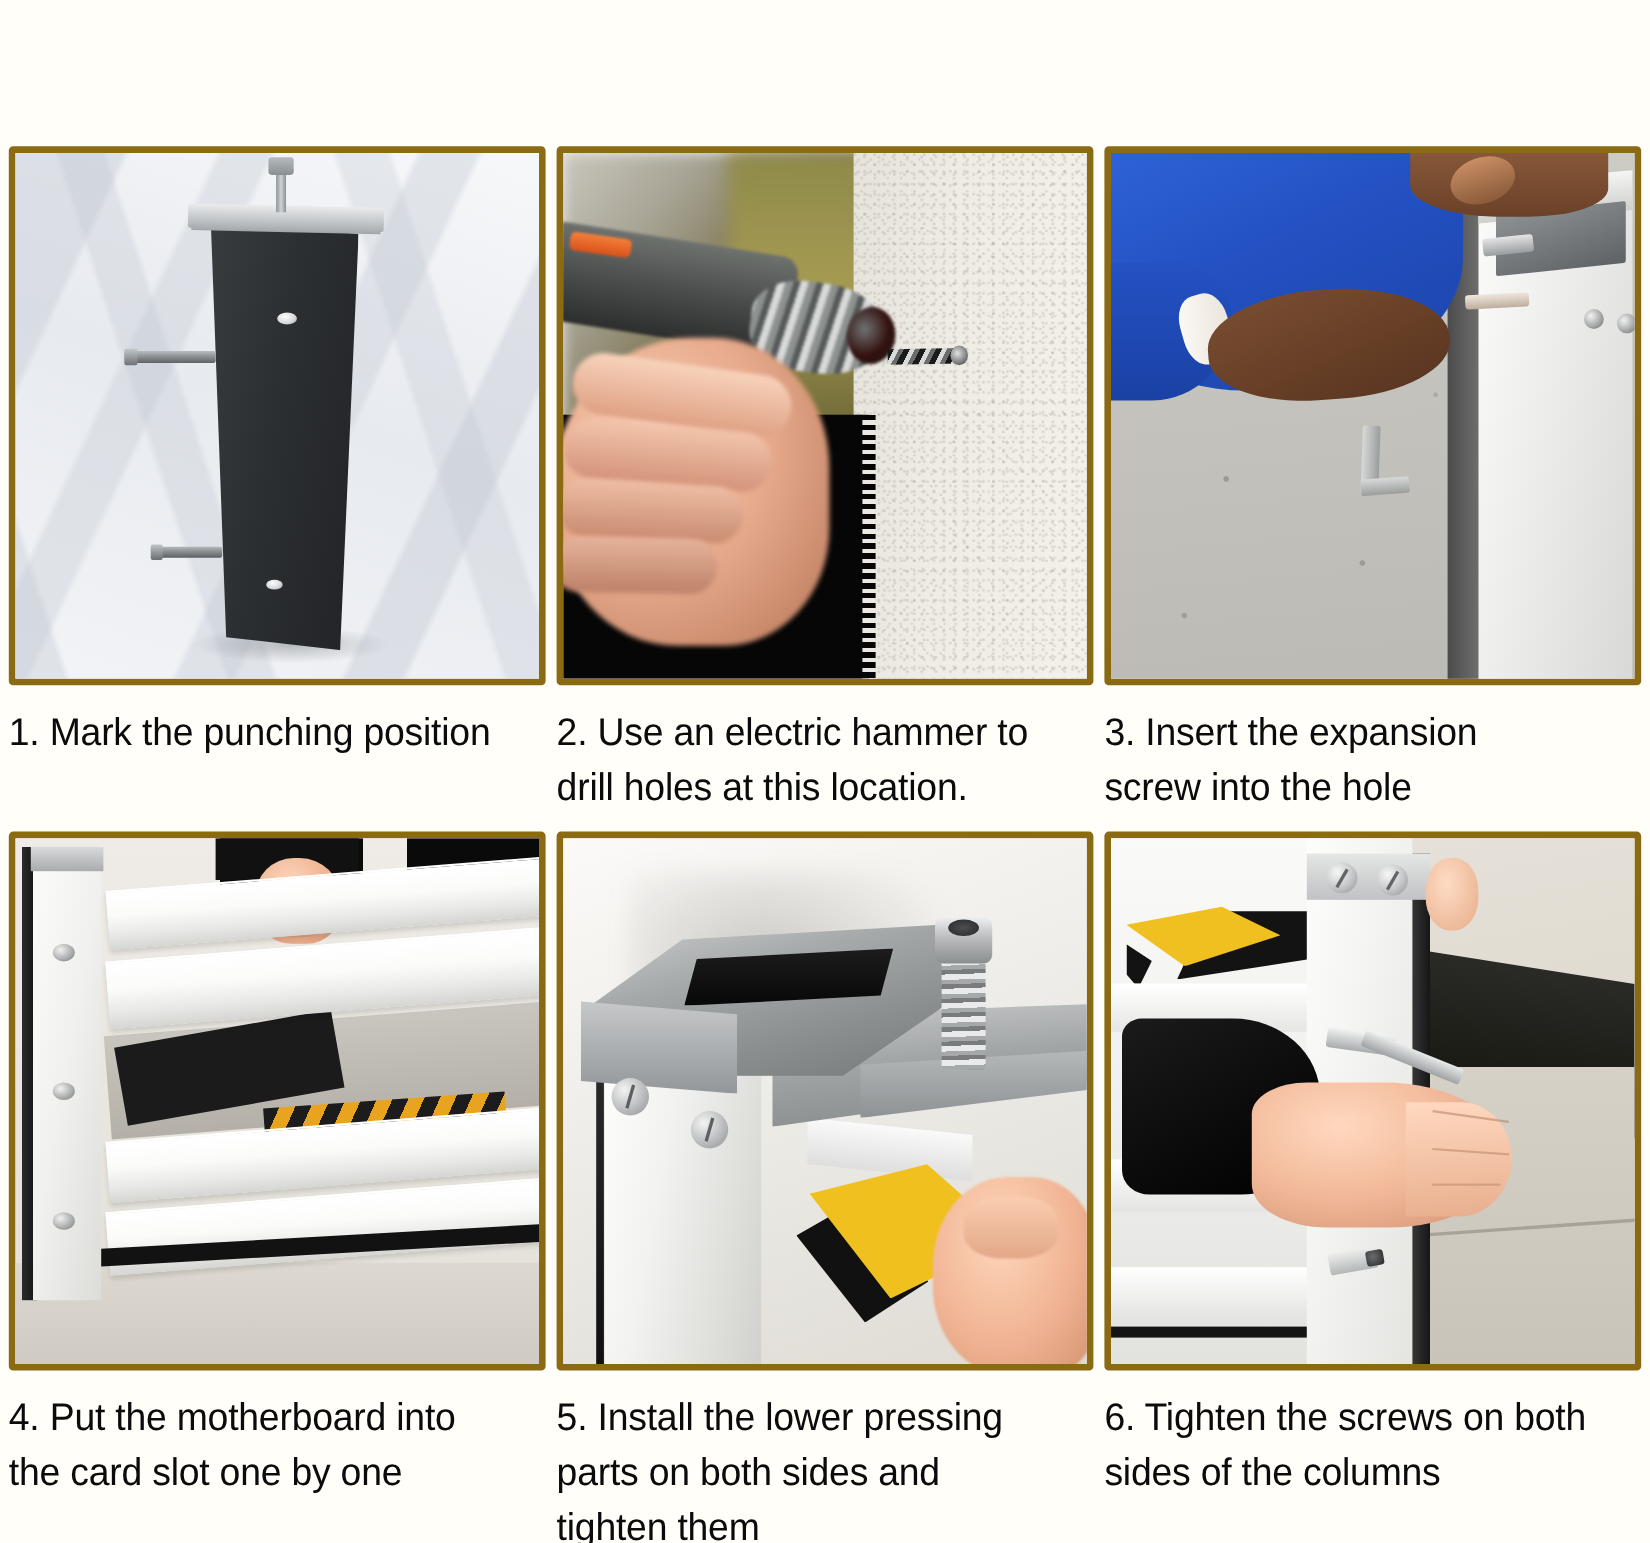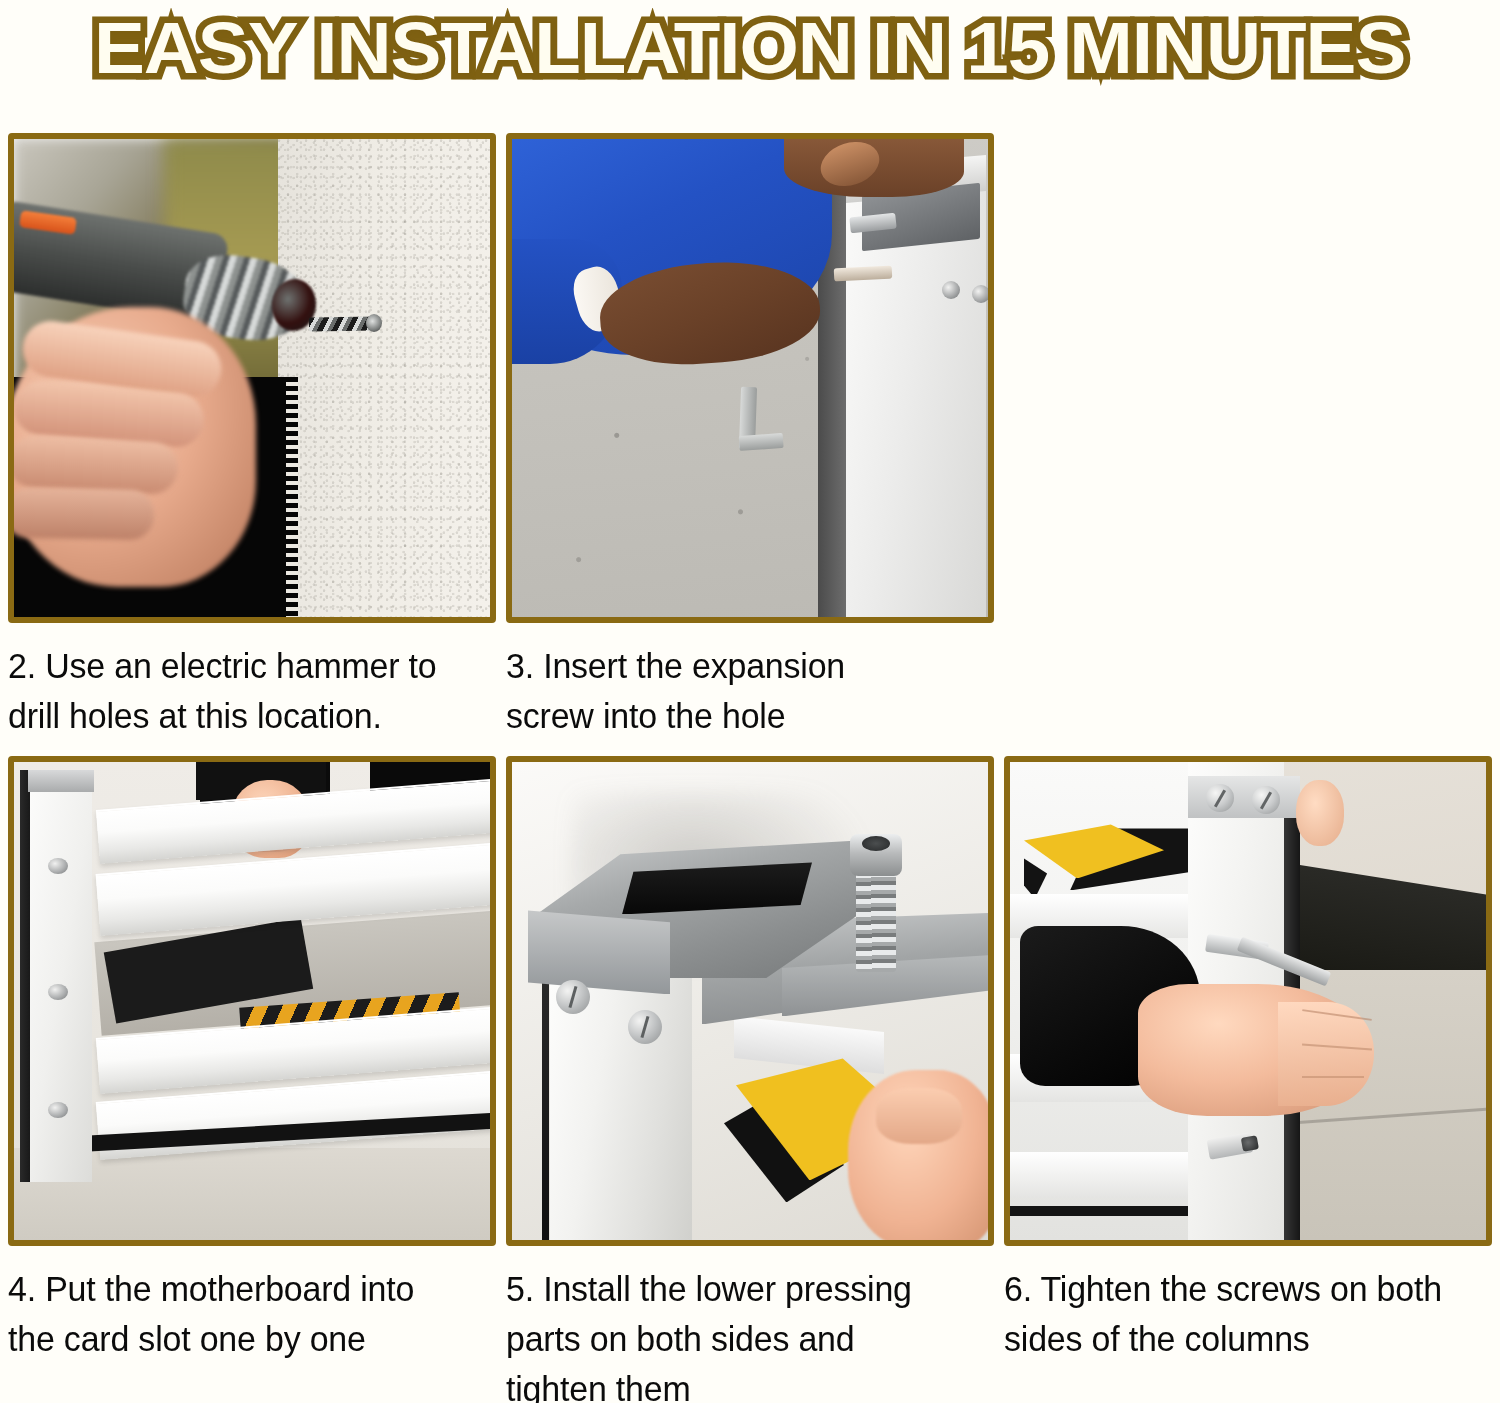--- a/index.html
+++ b/index.html
@@ -725,28 +725,44 @@
     position:absolute; left:286px; top:18px; width:48px; height:66px;
     background: radial-gradient(ellipse at 40% 35%,#ffdcc3,#e5ac8a);
     border-radius: 46%;
   }
 </style>
 </head>
 <body>
 
 <div id="page">
 
-  <div id="title-bar">
-    <div id="title-text">EASY INSTALLATION IN 15 MINUTES</div>
-  </div>
 
   <div id="grid">
 
     <div class="row first">
 
+      <div class="cell">
+        <div class="photo">
+          <div class="inner">
+            <div class="p1-bg"></div>
+            <div class="p1-cloth2"></div>
+            <div class="p1-shadow"></div>
+            <div class="p1-post"></div>
+            <div class="p1-caplip"></div>
+            <div class="p1-cap"></div>
+            <div class="p1-bolt-shaft"></div>
+            <div class="p1-bolt-head"></div>
+            <div class="p1-hole1"></div>
+            <div class="p1-hole2"></div>
+            <div class="p1-pin-a"></div>
+            <div class="p1-pin-b"></div>
+          </div>
+        </div>
+        <div class="caption">1. Mark the punching position</div>
+      </div>
 
       <div class="cell">
         <div class="photo">
           <div class="inner">
             <div class="p2-topbg"></div>
             <div class="p2-topbg2"></div>
             <div class="p2-wall"></div>
             <div class="p2-darkbg"></div>
             <div class="p2-drill-body"></div>
             <div class="p2-drill-orange"></div>

